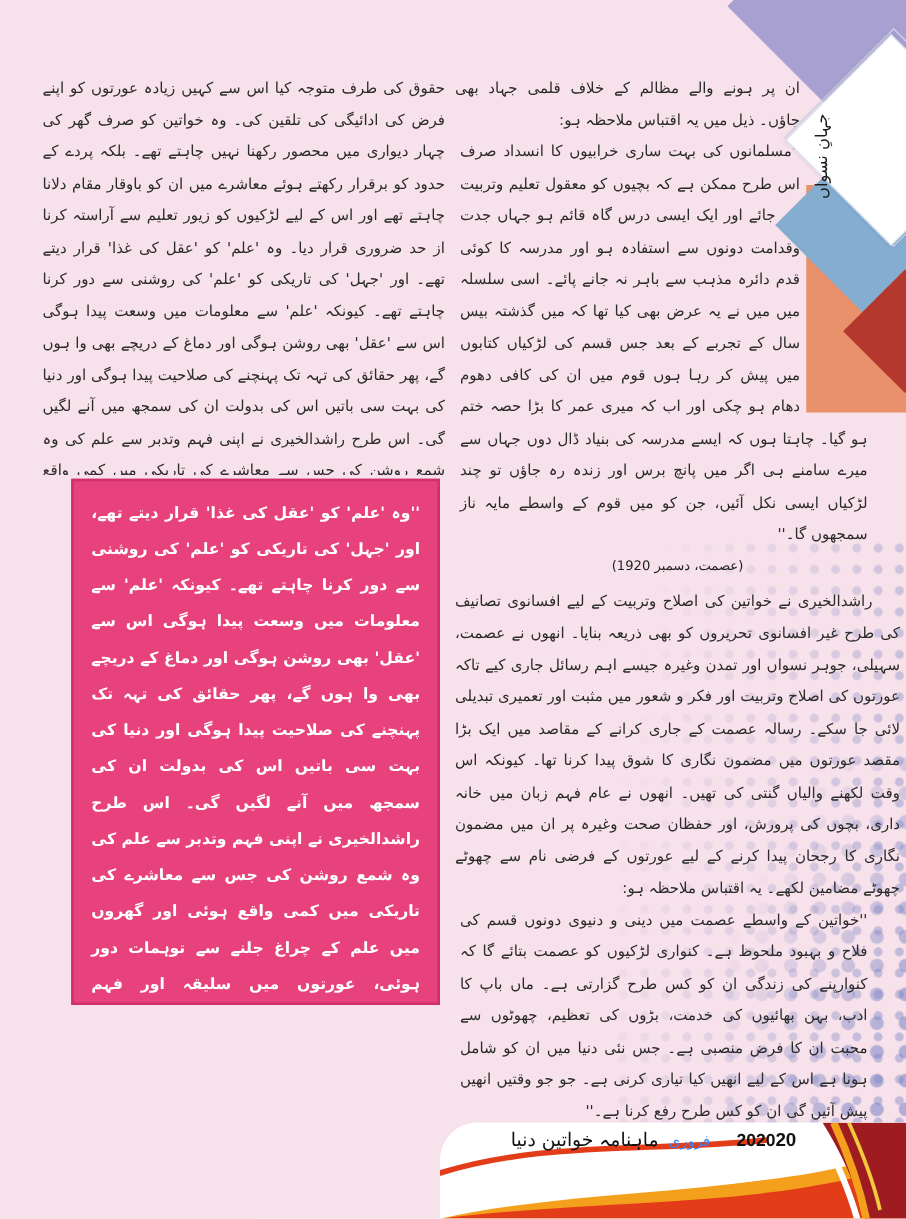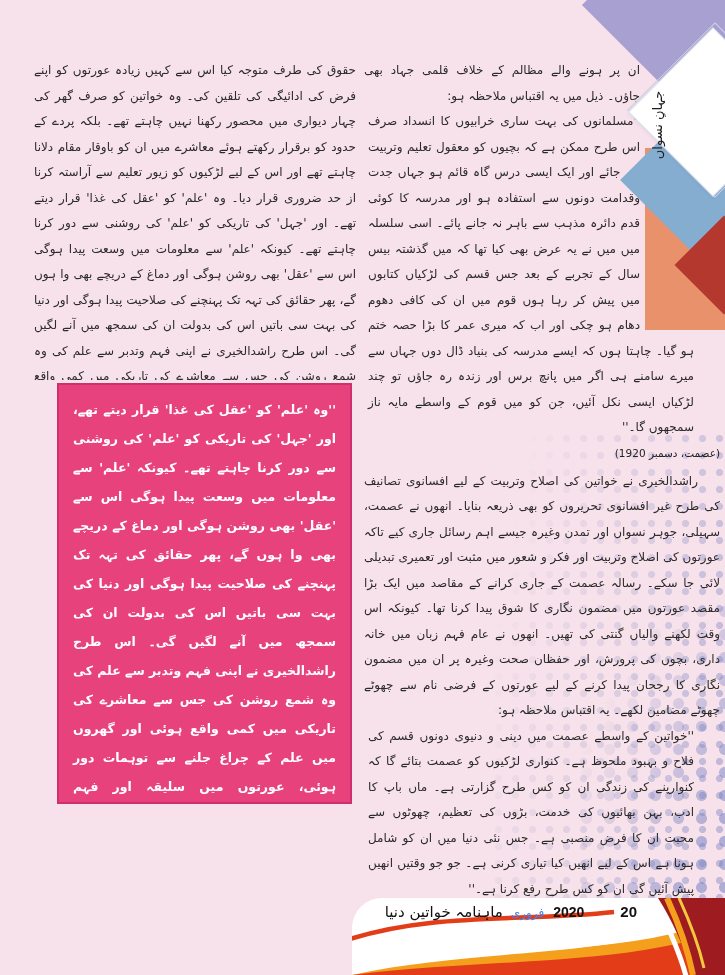--- a/index.html
+++ b/index.html
@@ -33,21 +33,21 @@
   .indent{text-indent:22px;}
   .left-col{position:absolute; left:34px; top:58px; width:322px; height:322px; overflow:hidden; z-index:1;}
   .left-para2{position:absolute; left:34px; top:816px; width:322px; height:118px; overflow:hidden; z-index:1;}
   .right-col{position:absolute; left:364px; top:58px; width:356px; height:840px; overflow:hidden; z-index:1;}
   .corner-spacer{float:right; width:80px; height:272px;}
   .quote-block{
     margin:0 26px 0 4px; direction:rtl; text-align:justify;
     font-size:12px; line-height:25.5px;
   }
   .citation{
-    margin:2px 0 6px; direction:rtl; text-align:right;
+    margin:2px 0 6px; direction:rtl; text-align:center;
     font-size:10.5px; line-height:20px; color:#222;
   }
   
   .pullquote{
     position:absolute; left:57px; top:383px; width:295px; height:421px;
     background:#e8427c; border:2px solid #d02f6e; box-sizing:border-box;
     z-index:2; overflow:hidden;
   }
   .pullquote p{
     margin:0; padding:10px 14px; direction:rtl; text-align:justify;
@@ -69,22 +69,22 @@
   
   .footer{
     position:absolute; left:352px; top:898px; width:373px; height:77px;
     background:#ffffff; border-top-left-radius:30px; overflow:hidden; z-index:3;
   }
   .footer svg{position:absolute; left:0; top:0; width:100%; height:100%;}
   .footer-text{
     position:absolute; top:5px; right:88px; z-index:4;
     display:flex; direction:rtl; align-items:baseline;
   }
-  .f-page{font-family:"Liberation Sans", sans-serif; font-weight:bold; font-size:15px; color:#111; margin-left:36px;}
-  .f-year{font-family:"Liberation Sans", sans-serif; font-weight:bold; font-size:14px; color:#111; margin-left:9px;}
+  .f-page{font-family:"Liberation Sans", sans-serif; font-weight:bold; font-size:15px; color:#111; }
+  .f-year{font-family:"Liberation Sans", sans-serif; font-weight:bold; font-size:14px; color:#111; margin-left:21px;}
   .f-month{font-size:12px; color:#3b82f6; margin-left:8px;}
   .f-mag{font-size:15px; color:#111;}
 </style>
 </head>
 <body>
 
 <div class="page">
 
   <div class="dots dots-1"></div>
   <div class="dots dots-2"></div>

